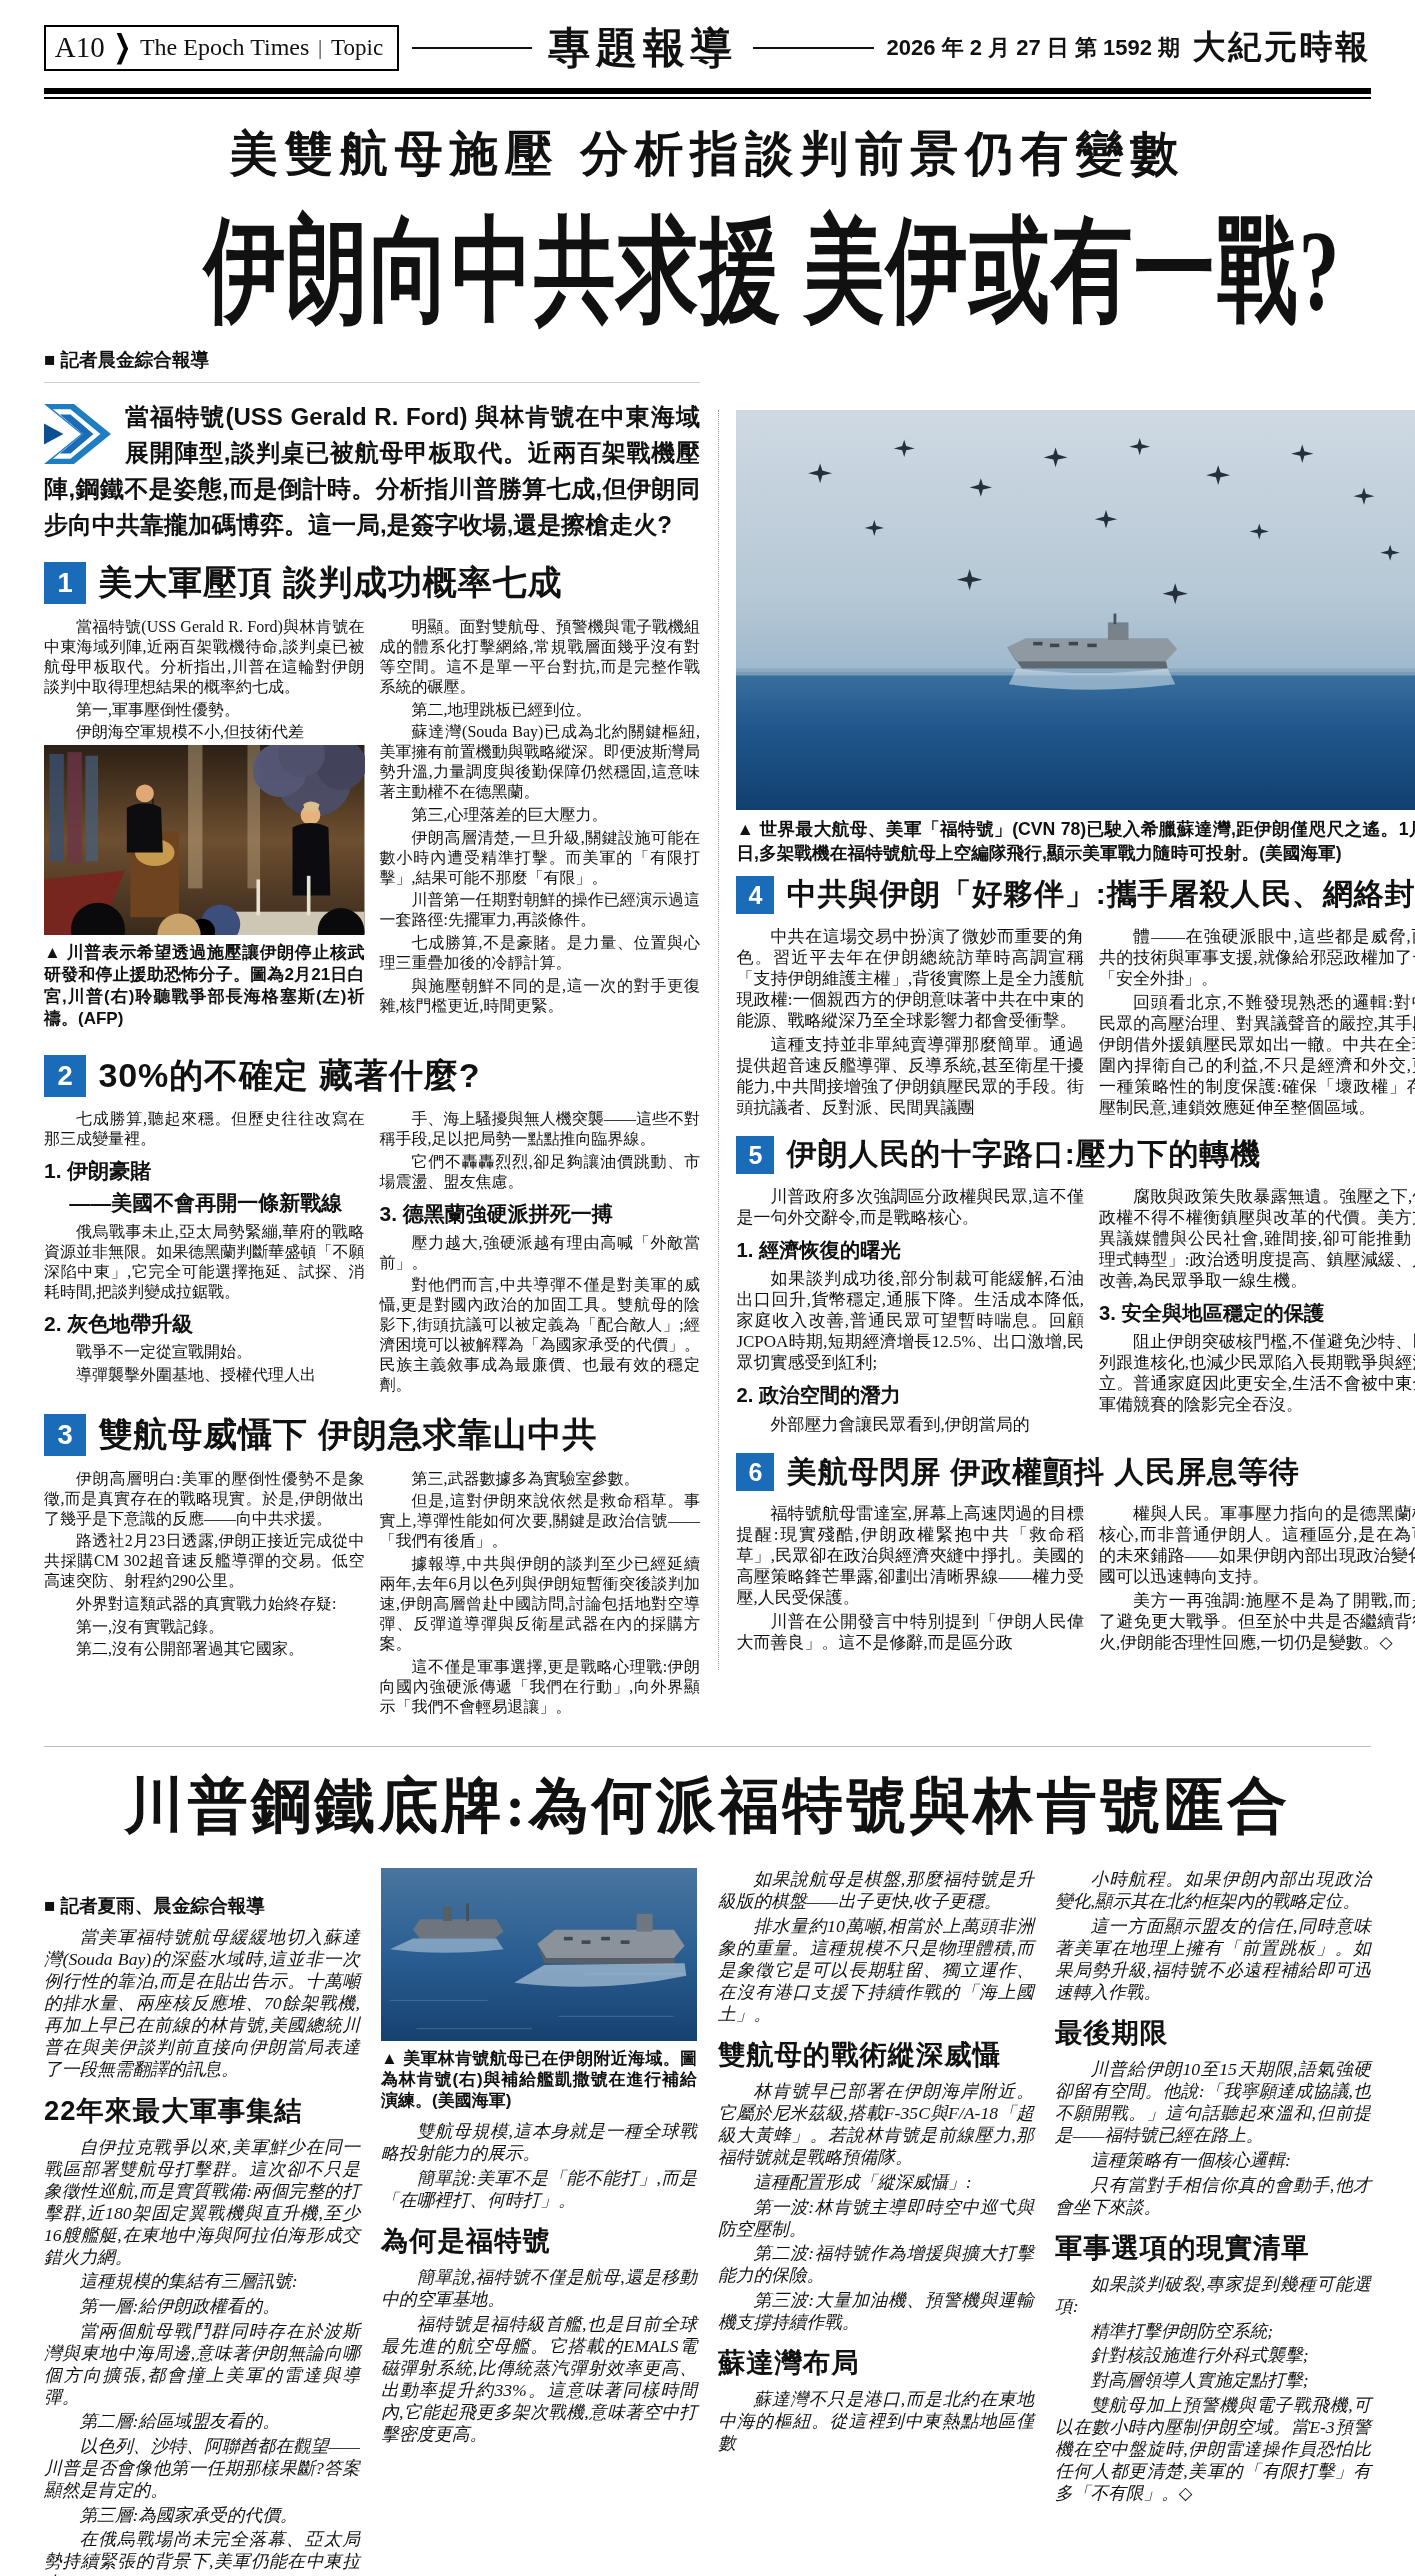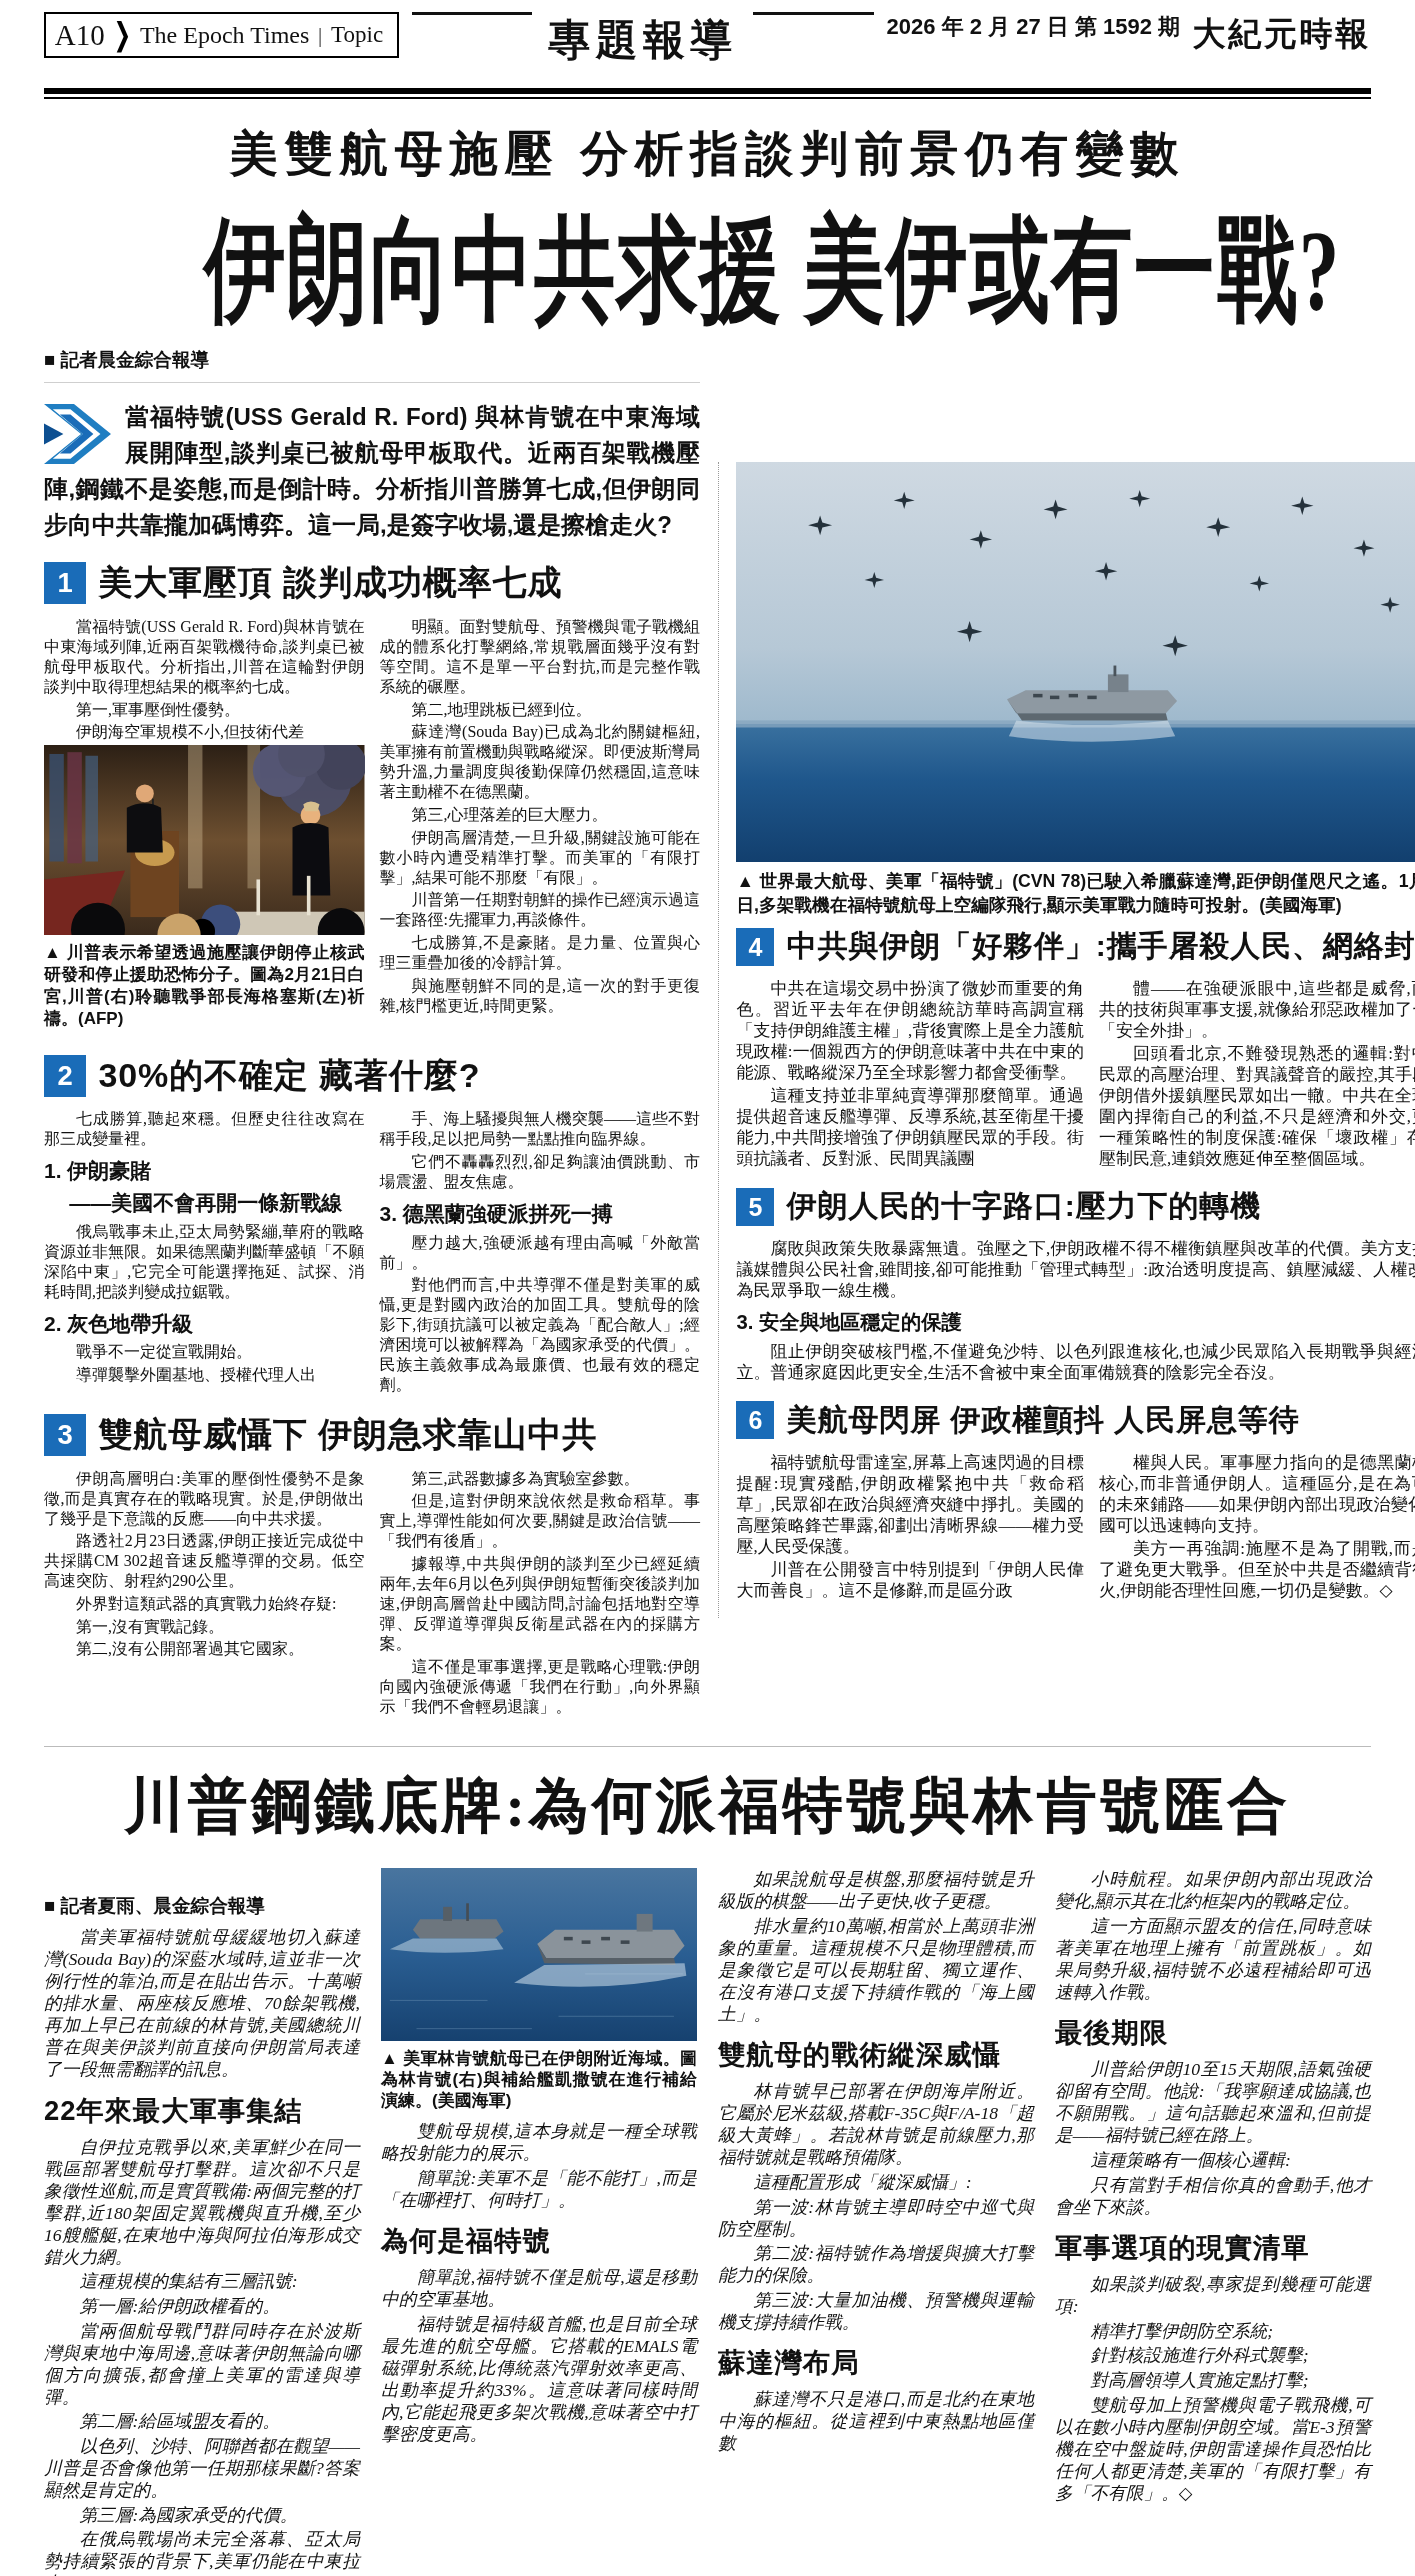--- a/index.html
+++ b/index.html
@@ -1,20 +1,20 @@
 <!DOCTYPE html>
 <html style="font-size:14px"><head>
 <meta charset="utf-8">
 <style>
   html,body{margin:0;padding:0;background:#888;}
   .page{width:1415px;height:2576px;background:#fff;box-sizing:border-box;
         padding:12.4px 44px 0;overflow:hidden;position:relative;color:#111;
         font-family:"Liberation Serif","DejaVu Serif",serif;}
   
-  .mh-row{display:flex;align-items:flex-start;gap:12.4px;height:71px;}
+  .mh-row{display:flex;align-items:center;gap:12.4px;height:71px;}
   .page-box{border:2.7px solid #000;display:flex;align-items:center;gap:8.8px;
             padding:4.4px 14px 4.4px 8.8px;}
   .mh-page{font-size:29px;}
   .mh-arrow{font-size:21px;transform:scaleY(1.5);display:inline-block;color:#000;}
   .mh-brand{font-size:24px;}
   .mh-sep{font-size:21px;color:#333;}
   .mh-topic{font-size:23px;}
   .mh-line{flex:1;height:2.7px;background:#111;}
   .mh-section{font-family:"Liberation Sans",sans-serif;font-weight:bold;
               font-size:42px;letter-spacing:5.3px;margin:0 3.5px;white-space:nowrap;}
@@ -304,20 +304,27 @@
         </div>
       </div>
 
       <div class="sec sm">
         <div class="sec-head">
           <span class="sec-num">5</span>
           <span class="sec-title">伊朗人民的十字路口:壓力下的轉機</span>
         </div>
         <div class="cols">
           <div class="col">
+            <p class="p">川普政府多次強調區分政權與民眾,這不僅是一句外交辭令,而是戰略核心。</p>
+            <p class="sub">1. 經濟恢復的曙光</p>
+            <p class="p">如果談判成功後,部分制裁可能緩解,石油出口回升,貨幣穩定,通脹下降。生活成本降低,家庭收入改善,普通民眾可望暫時喘息。回顧JCPOA時期,短期經濟增長12.5%、出口激增,民眾切實感受到紅利;</p>
+            <p class="sub">2. 政治空間的潛力</p>
+            <p class="p">外部壓力會讓民眾看到,伊朗當局的</p>
+          </div>
+          <div class="col">
             <p class="p">腐敗與政策失敗暴露無遺。強壓之下,伊朗政權不得不權衡鎮壓與改革的代價。美方支持異議媒體與公民社會,雖間接,卻可能推動「管理式轉型」:政治透明度提高、鎮壓減緩、人權改善,為民眾爭取一線生機。</p>
             <p class="sub">3. 安全與地區穩定的保護</p>
             <p class="p">阻止伊朗突破核門檻,不僅避免沙特、以色列跟進核化,也減少民眾陷入長期戰爭與經濟孤立。普通家庭因此更安全,生活不會被中東全面軍備競賽的陰影完全吞沒。</p>
           </div>
         </div>
       </div>
 
       <div class="sec sm">
         <div class="sec-head">
           <span class="sec-num">6</span>

